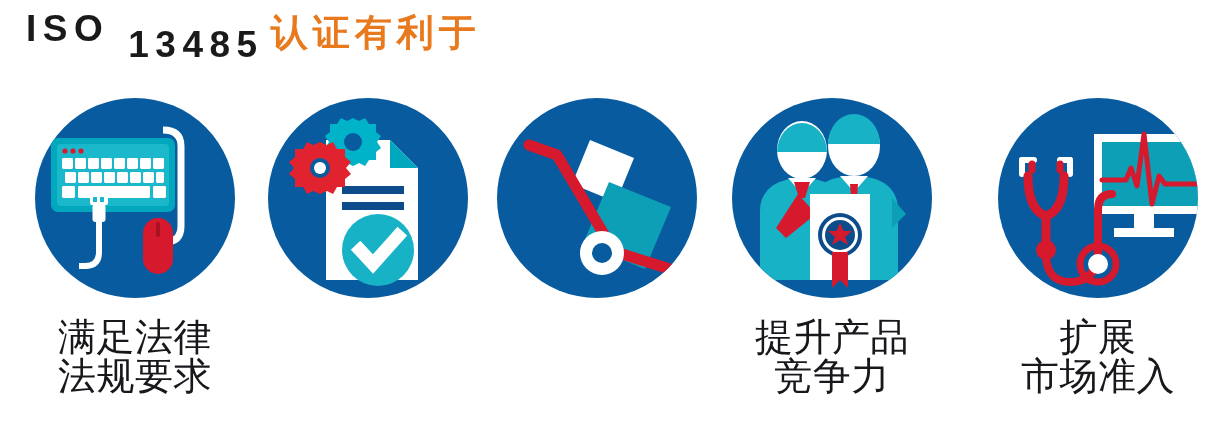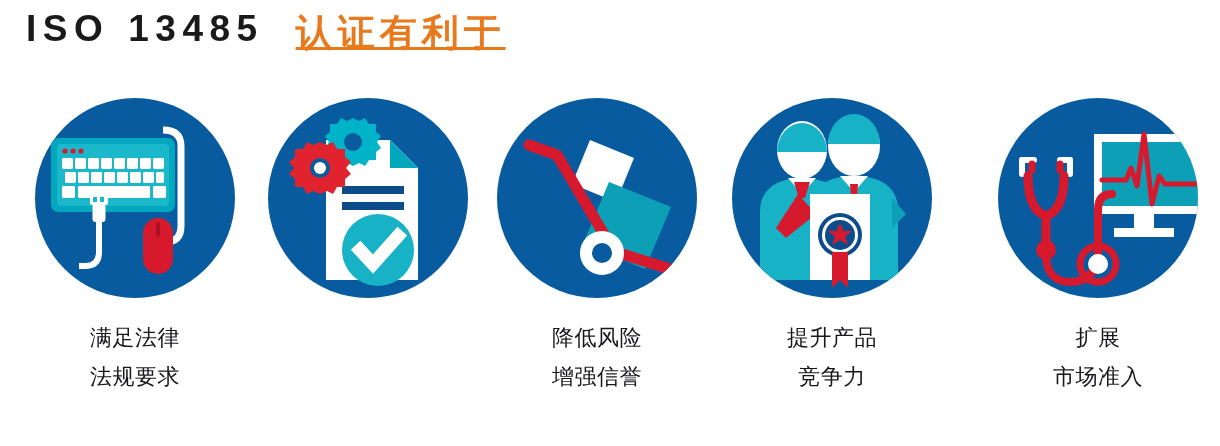--- a/index.html
+++ b/index.html
@@ -32,29 +32,29 @@
     letter-spacing: 6.5px;
     font-family: "Liberation Sans", "DejaVu Sans", sans-serif;
   }
   #headline .hl-num {
     font-size: 37px;
     font-weight: 700;
     color: #1a1a1a;
     letter-spacing: 6.5px;
     margin-left: 19px;
     font-family: "Liberation Sans", "DejaVu Sans", sans-serif;
+    margin-top: 16px;
   }
   #headline .hl-cn {
     font-size: 37px;
     font-weight: 600;
     color: #e8791c;
     letter-spacing: 5px;
-    margin-left: 32px;
+    margin-left: 7px;
     font-family: "DejaVu Sans", "Liberation Sans", sans-serif;
-    text-decoration: underline;
   }
 
   
   #cards {
     position: absolute;
     left: 0;
     top: 98px;
     width: 1220px;
     height: 200px;
   }
@@ -84,21 +84,21 @@
     width: 1220px;
     height: 100px;
   }
   .caption {
     position: absolute;
     top: 0;
     width: 240px;
     text-align: center;
     color: #17171c;
     font-family: "DejaVu Sans", "Liberation Sans", sans-serif;
-    font-size: 22px;
+    font-size: 38px;
     font-weight: 400;
     line-height: 39px;
     letter-spacing: 0.5px;
   }
   .caption .cl { display: block; white-space: nowrap; }
 </style>
 </head>
 <body>
 
 <div id="headline">
@@ -268,24 +268,20 @@
 
 </div>
 
 <div id="captions">
   <div class="caption" style="left:15px">
     <span class="cl">满足法律</span>
     <span class="cl">法规要求</span>
   </div>
   <div class="caption" style="left:248px">
   </div>
-  <div class="caption" style="left:477px">
-    <span class="cl">降低风险</span>
-    <span class="cl">增强信誉</span>
-  </div>
   <div class="caption" style="left:712px">
     <span class="cl">提升产品</span>
     <span class="cl">竞争力</span>
   </div>
   <div class="caption" style="left:978px">
     <span class="cl">扩展</span>
     <span class="cl">市场准入</span>
   </div>
 </div>
 

